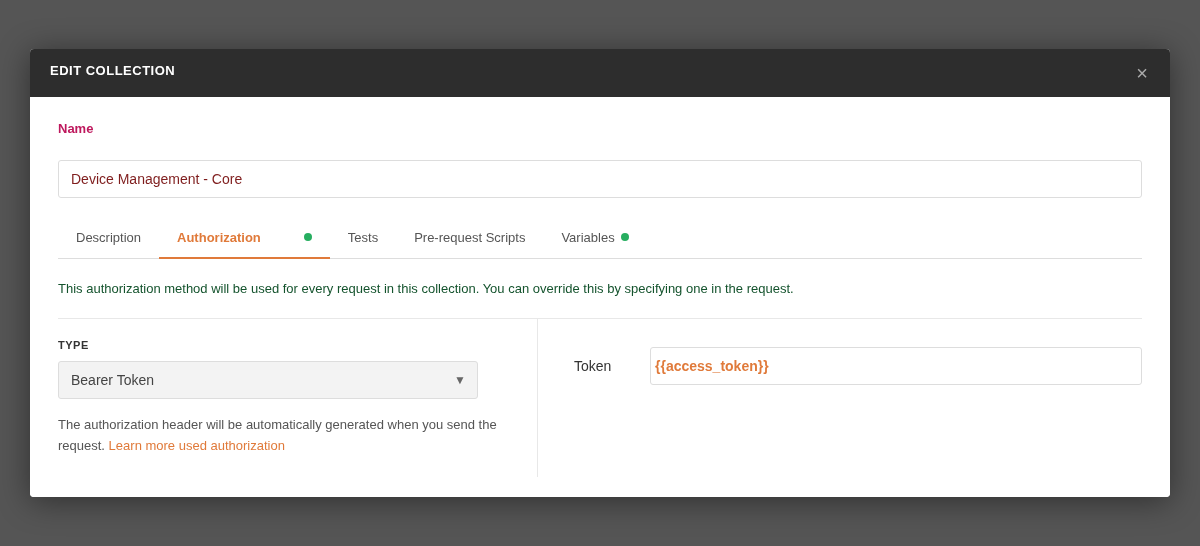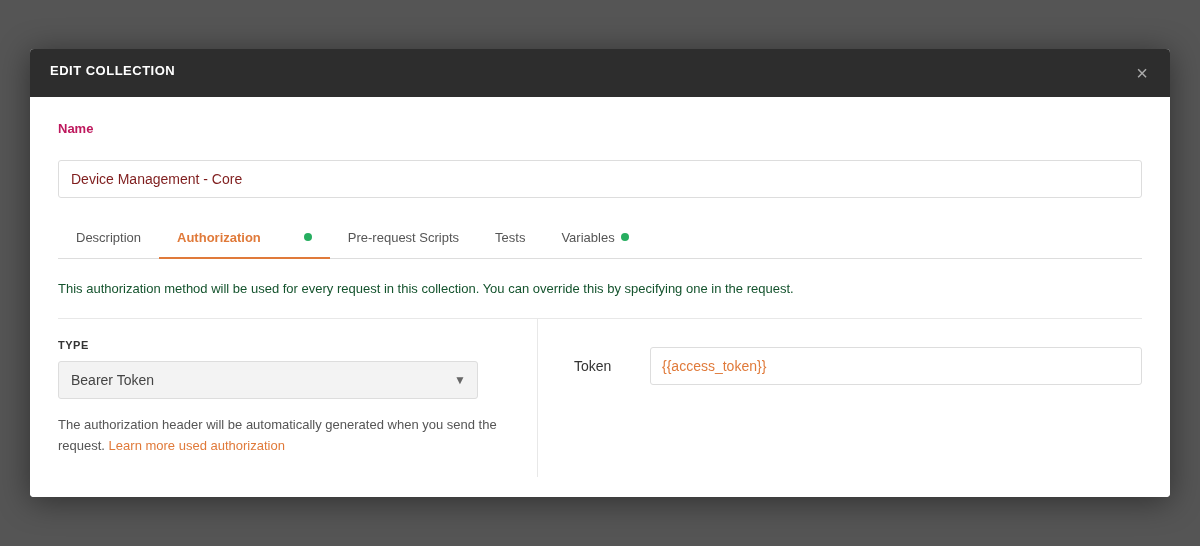--- a/index.html
+++ b/index.html
@@ -170,28 +170,29 @@
       gap: 16px;
       margin-top: 8px;
     }
     .token-label {
       font-size: 14px;
       color: #333;
       min-width: 60px;
     }
     .token-input {
       flex: 1;
-      padding: 10px 11px;
+      padding: 10px 4px;
       border: 1px solid #ddd;
       border-radius: 3px;
       font-size: 14px;
       color: #e07a3a;
       background: #fff;
       outline: none;
       max-width: 580px;
+      font-weight: bold;
     }
   </style>
 </head>
 <body>
 
 <div class="modal-overlay">
 
   <div class="modal-header">
     <span class="modal-header-title">EDIT COLLECTION</span>
     <button class="modal-close">×</button>
@@ -206,24 +207,24 @@
 
     <div class="tabs">
       <div class="tab">
         <span>Description</span>
       </div>
       <div class="tab active">
         <span>Authorization</span>
         <span class="tab-dot dot-green"></span>
       </div>
       <div class="tab">
+        <span>Tests</span>
+      </div>
+      <div class="tab">
         <span>Pre-request Scripts</span>
-      </div>
-      <div class="tab">
-        <span>Tests</span>
       </div>
       <div class="tab">
         <span>Variables</span>
         <span class="tab-dot dot-green"></span>
       </div>
     </div>
 
     <div class="tab-content">
 
       <p class="description-text">This authorization method will be used for every request in this collection. You can override this by specifying one in the request.</p>

